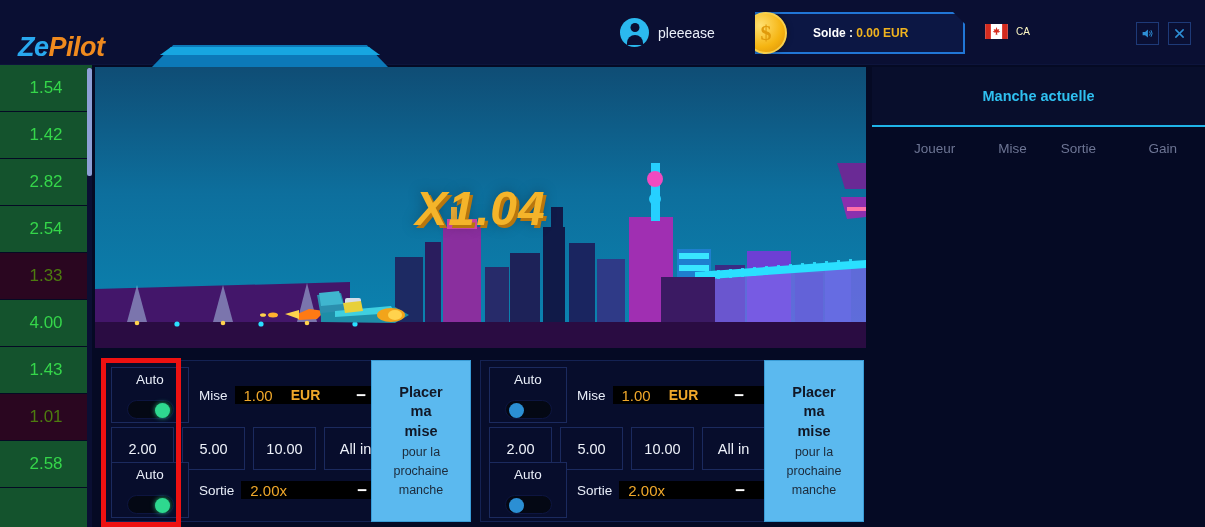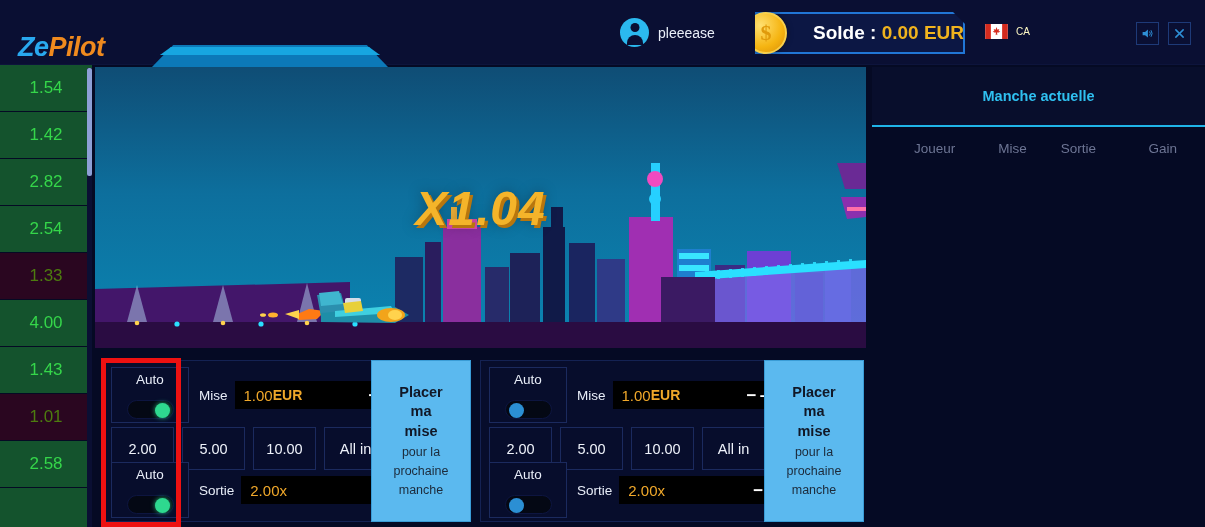--- a/index.html
+++ b/index.html
@@ -58,21 +58,21 @@
   .username { color: #e9eef8; font-size: 14px; }
 
   .balance-wrap { position: absolute; left: 755px; top: 12px; }
   .balance-box {
     position: relative; width: 210px; height: 42px;
     background: #0c1744; border: 2px solid #2176d6;
     clip-path: polygon(0 0, calc(100% - 12px) 0, 100% 12px, 100% 100%, 0 100%);
     display: flex; align-items: center;
     box-shadow: 0 0 7px rgba(40,130,220,.5);
   }
-  .balance-text { margin-left: 56px; font-size: 19px; font-weight: bold; white-space: nowrap; }
+  .balance-text { margin-left: 56px; font-size: 12px; font-weight: bold; white-space: nowrap; }
   .balance-text .lbl { color: #ffffff; }
   .balance-text .amt { color: #f0b31e; }
   .balance-text .cur { color: #f0b31e; }
   .coin {
     position: absolute; left: -12px; top: 50%; transform: translateY(-50%);
     width: 42px; height: 42px; border-radius: 50%;
     background: radial-gradient(circle at 35% 30%, #ffe070, #f5b411 60%, #d98e08);
     border: 2px solid #f8cf4b;
     display: flex; align-items: center; justify-content: center;
     color: #e09a0b; font-size: 22px; font-weight: bold;
@@ -175,22 +175,22 @@
   }
   .knob { position: absolute; top: 2px; width: 15px; height: 15px; border-radius: 50%; }
   .knob.on { right: 3px; background: #2ed88f; box-shadow: 0 0 5px rgba(46,216,143,.8); }
   .knob.off { left: 3px; background: #2b8fd4; }
 
   .field-wrap {
     margin-left: 10px; display: flex; align-items: center; gap: 7px;
   }
   .field-label { color: #e8edf8; font-size: 13.5px; }
   .field-box {
-    background: #000000; height: 28px; display: flex; align-items: center;
-    padding: 0 9px; gap: 0; min-width: 170px;
+    background: #000000; height: 18px; display: flex; align-items: center;
+    padding: 0 9px; gap: 18px; min-width: 170px;
   }
   .field-val { color: #f0a82a; font-size: 15px; }
   .field-cur { color: #f0a82a; font-size: 14px; font-weight: bold; }
   .field-spacer { flex: 1; }
   .step {
     color: #ffffff; font-size: 17px; font-weight: bold; cursor: pointer; line-height: 1;
   }
 
   .quick-row { position: absolute; left: 8px; top: 66px; display: flex; gap: 8px; }
   .quick-btn {

